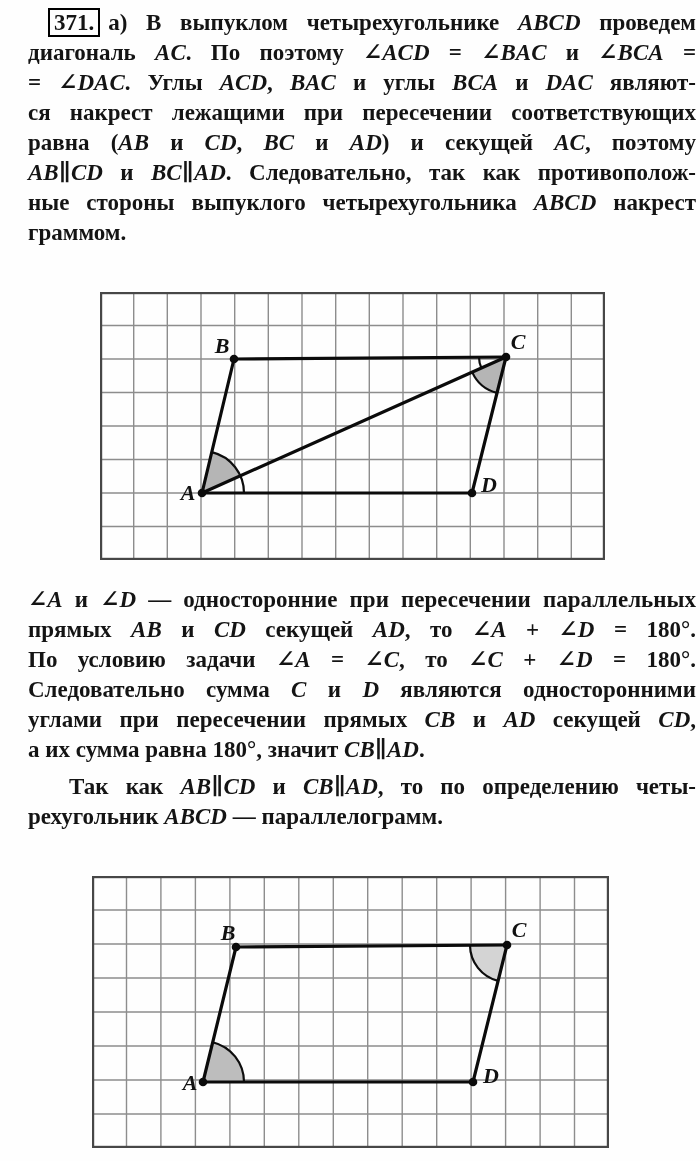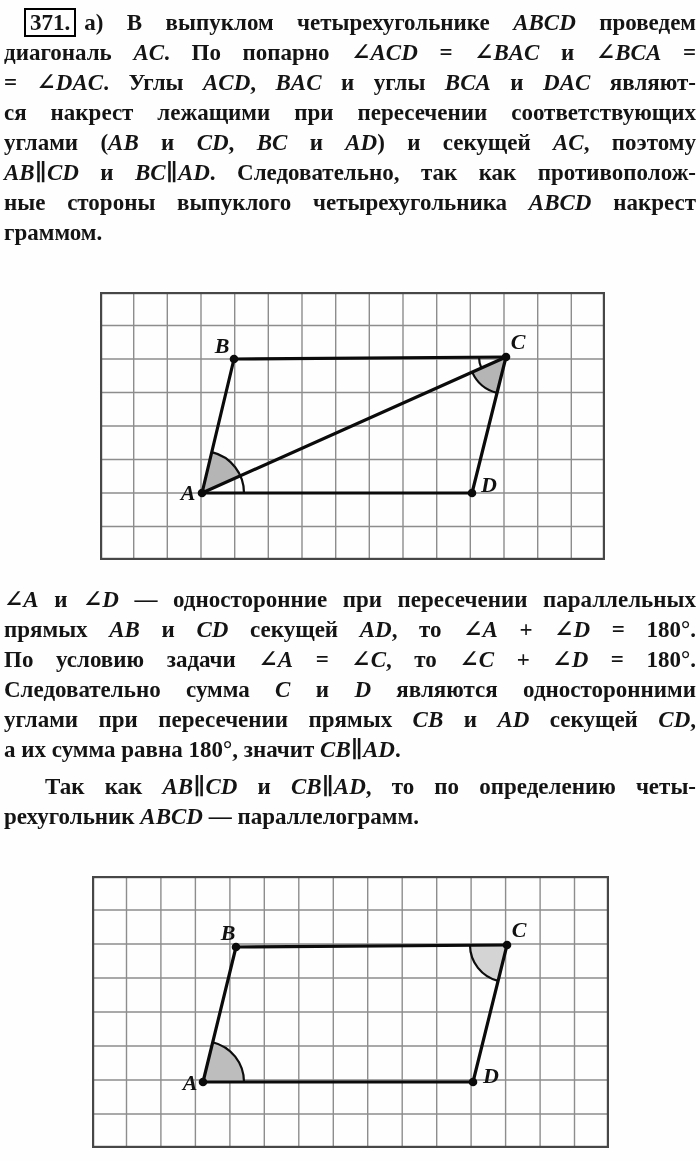--- a/index.html
+++ b/index.html
@@ -1,38 +1,38 @@
 <!DOCTYPE html>
 <html><head>
 <meta charset="utf-8">
 <style>
   html,body{margin:0;padding:0;background:#ffffff;}
   .page{position:relative;width:700px;height:1161px;background:#fefefe;color:#141414;overflow:hidden;}
   .para{position:absolute;left:4px;width:692px;
         font-family:"Liberation Serif","DejaVu Serif",serif;
         font-size:23px;line-height:30px;font-weight:600;}
-  .line{height:30px;}
+  .line{height:30px;margin-left:24px;}
   .line.j{text-align:justify;text-align-last:justify;}
   .m{font-style:italic;}
   .number-box{display:inline-block;border:2.5px solid #000;padding:0 4px 0 4px;
               margin-right:8px;font-weight:700;line-height:25px;}
   .fig{position:absolute;margin:0;padding:0;}
   .vlabel{font-family:"Liberation Serif","DejaVu Serif",serif;
           font-style:italic;font-weight:600;font-size:22px;fill:#111;}
 </style>
 </head>
 <body>
 
 <div class="page">
   <section class="para" style="top: 8px;">
       <div class="line j" style="padding-left: 20px;"><span class="number-box">371.</span><span>а) В выпуклом четырехугольнике </span><span class="m">ABCD</span><span> проведем</span></div>
-      <div class="line j"><span>диагональ </span><span class="m">AC</span><span>. По попарно ∠</span><span class="m">ACD</span><span> = ∠</span><span class="m">BAC</span><span> и ∠</span><span class="m">BCA</span><span> =</span></div>
+      <div class="line j"><span>диагональ </span><span class="m">AC</span><span>. По поэтому ∠</span><span class="m">ACD</span><span> = ∠</span><span class="m">BAC</span><span> и ∠</span><span class="m">BCA</span><span> =</span></div>
       <div class="line j"><span>= ∠</span><span class="m">DAC</span><span>. Углы </span><span class="m">ACD</span><span>, </span><span class="m">BAC</span><span> и углы </span><span class="m">BCA</span><span> и </span><span class="m">DAC</span><span> являют-</span></div>
       <div class="line j"><span>ся накрест лежащими при пересечении соответствующих</span></div>
-      <div class="line j"><span>углами (</span><span class="m">AB</span><span> и </span><span class="m">CD</span><span>, </span><span class="m">BC</span><span> и </span><span class="m">AD</span><span>) и секущей </span><span class="m">AC</span><span>, поэтому</span></div>
+      <div class="line j"><span>равна (</span><span class="m">AB</span><span> и </span><span class="m">CD</span><span>, </span><span class="m">BC</span><span> и </span><span class="m">AD</span><span>) и секущей </span><span class="m">AC</span><span>, поэтому</span></div>
       <div class="line j"><span class="m">AB</span><span>∥</span><span class="m">CD</span><span> и </span><span class="m">BC</span><span>∥</span><span class="m">AD</span><span>. Следовательно, так как противополож-</span></div>
       <div class="line j"><span>ные стороны выпуклого четырехугольника </span><span class="m">ABCD</span><span> накрест</span></div>
       <div class="line"><span>граммом.</span></div>
     </section>
   <figure class="fig" style="left: 100px; top: 292px; width: 505px; height: 268px;"><svg width="505" height="268" viewBox="0 0 505 268">
         <path d="M0.0 0V268M33.7 0V268M67.3 0V268M101.0 0V268M134.7 0V268M168.3 0V268M202.0 0V268M235.7 0V268M269.3 0V268M303.0 0V268M336.7 0V268M370.3 0V268M404.0 0V268M437.7 0V268M471.3 0V268M505.0 0V268M0 0.0H505M0 33.5H505M0 67.0H505M0 100.5H505M0 134.0H505M0 167.5H505M0 201.0H505M0 234.5H505M0 268.0H505" stroke="#8d8d8d" stroke-width="1.4" fill="none"></path>
         <rect x="1" y="1" width="503" height="266" stroke="#474747" stroke-width="2.4" fill="none"></rect>
         <path d="M102 201 L111.8 160.1 A42 42 0 0 1 140.3 183.8 Z" fill="#b5b5b5" stroke="none"></path>
         <path d="M111.8 160.1 A42 42 0 0 1 144.0 201.0" fill="none" stroke="#0d0d0d" stroke-width="2.2"></path>
         <path d="M406 65 L372.2 80.1 A37 37 0 0 0 397.0 100.9 Z" fill="#b5b5b5" stroke="none"></path>

